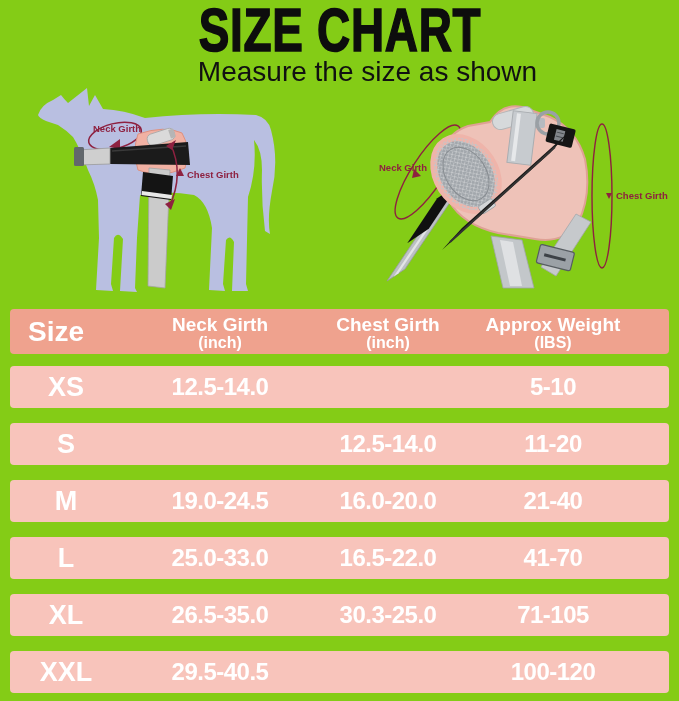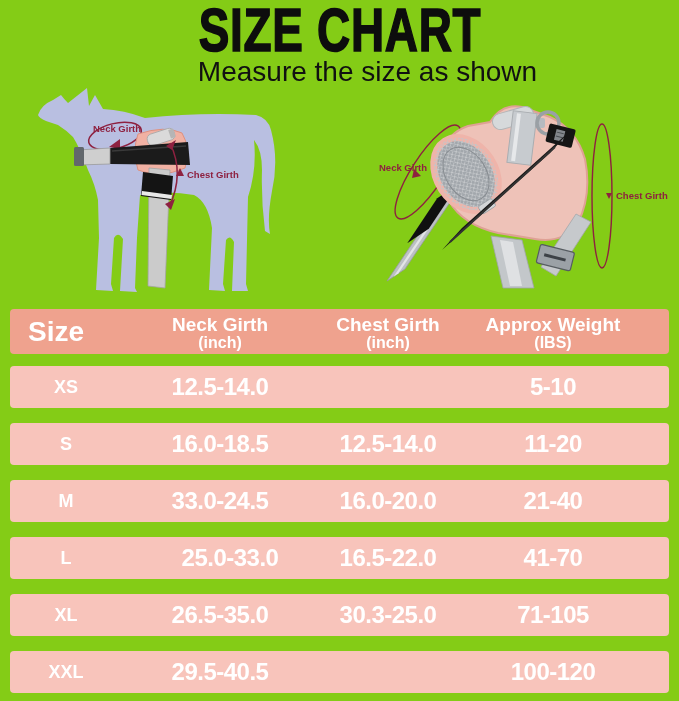--- a/index.html
+++ b/index.html
@@ -37,21 +37,21 @@
     position:absolute;top:50%;transform:translate(-50%,-50%);
     color:#ffffff;font-weight:bold;white-space:nowrap;
   }
   .hcell.hsize{font-size:28px;}
   .hcol{
     position:absolute;top:50%;transform:translate(-50%,-50%);
     text-align:center;color:#ffffff;white-space:nowrap;
   }
   .hmain{font-size:19px;font-weight:bold;line-height:20px;}
   .hsub{font-size:16px;font-weight:bold;line-height:15px;}
-  .cell.size{font-size:18px;}
+  .cell.size{font-size:27px;}
   .cell.num{font-size:24px;letter-spacing:-0.5px;}
 </style>
 </head>
 <body>
 
 <div class="canvas">
 
   <div class="title">
     <span class="squeeze">SIZE CHART</span>
   </div>
@@ -162,35 +162,34 @@
   </div>
 
   <div class="row data-row" style="top:366px">
     <span class="cell size" style="left:56px">XS</span>
     <span class="cell num" style="left:210px">12.5-14.0</span>
     <span class="cell num" style="left:543px">5-10</span>
   </div>
 
   <div class="row data-row" style="top:423px">
     <span class="cell size" style="left:56px">S</span>
-    <span class="cell num" style="left:210px">16.0-18.5</span>
     <span class="cell num" style="left:378px">12.5-14.0</span>
     <span class="cell num" style="left:543px">11-20</span>
   </div>
 
   <div class="row data-row" style="top:480px">
     <span class="cell size" style="left:56px">M</span>
-    <span class="cell num" style="left:210px">33.0-24.5</span>
+    <span class="cell num" style="left:210px">19.0-24.5</span>
     <span class="cell num" style="left:378px">16.0-20.0</span>
     <span class="cell num" style="left:543px">21-40</span>
   </div>
 
   <div class="row data-row" style="top:537px">
     <span class="cell size" style="left:56px">L</span>
-    <span class="cell num" style="left:220px">25.0-33.0</span>
+    <span class="cell num" style="left:210px">25.0-33.0</span>
     <span class="cell num" style="left:378px">16.5-22.0</span>
     <span class="cell num" style="left:543px">41-70</span>
   </div>
 
   <div class="row data-row" style="top:594px">
     <span class="cell size" style="left:56px">XL</span>
     <span class="cell num" style="left:210px">26.5-35.0</span>
     <span class="cell num" style="left:378px">30.3-25.0</span>
     <span class="cell num" style="left:543px">71-105</span>
   </div>

